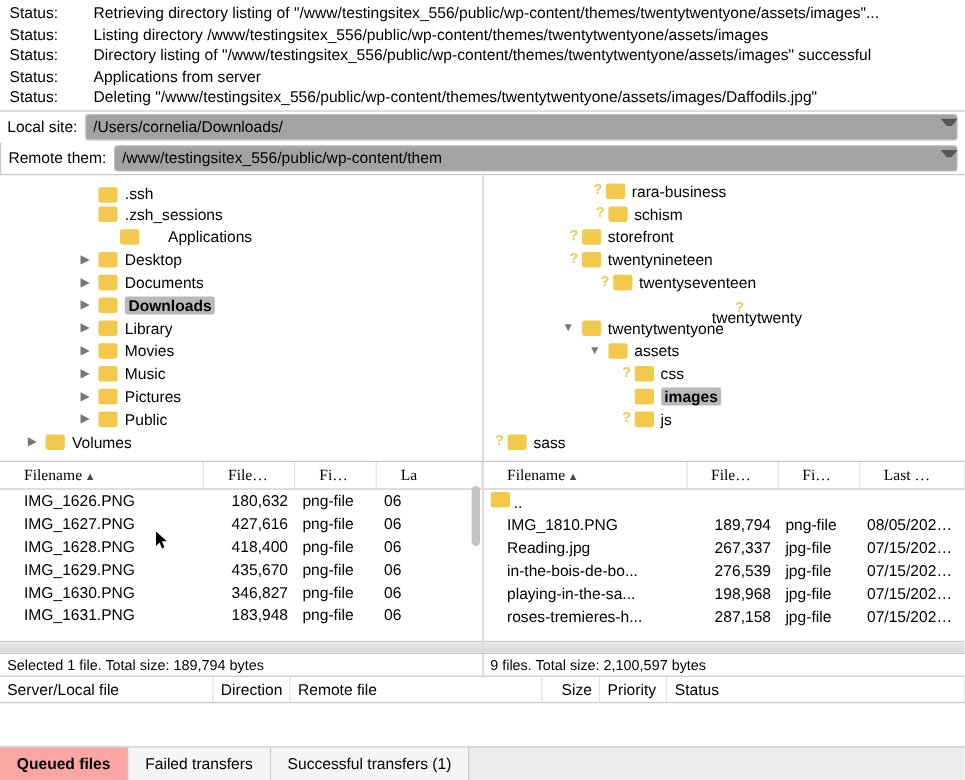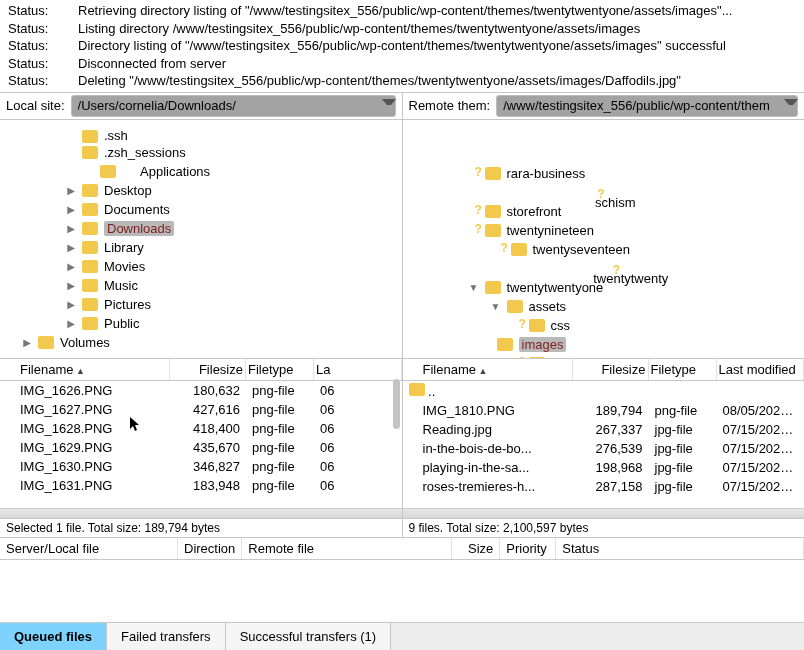--- a/index.html
+++ b/index.html
@@ -2,62 +2,62 @@
 <html><head>
 <meta charset="utf-8">
 <style>
 * { margin: 0; padding: 0; box-sizing: border-box; font-family: -apple-system, "Helvetica Neue", Arial, sans-serif; font-size: 13px; }
 body { background: #fff; width: 804px; height: 650px; overflow: hidden; display: flex; flex-direction: column; color: #000; }
 
 .status-panel { background: #fff; padding: 2px 8px; min-height: 68px; }
 .status-row { display: flex; gap: 28px; line-height: 1.35; }
 .status-label { min-width: 42px; }
 
-.site-bar { display: flex; border-top: 1px solid #c7c7c7; border-bottom: 1px solid #c7c7c7; }
+.site-bar { display: flex; border-top: 1px solid #c7c7c7; border-bottom: 1px solid #c7c7c7; flex-direction: column; }
 .site-half { flex: 1; display: flex; align-items: center; padding: 2px 6px; gap: 6px; }
 .site-half + .site-half { border-left: 1px solid #c7c7c7; }
 .site-input { flex: 1; border: 1px solid #bdbdbd; border-radius: 3px; padding: 2px 6px; height: 22px; background: #a3a3a3; }
 .site-drop { width: 14px; height: 14px; border-left: 5px solid transparent; border-right: 5px solid transparent; border-top: 6px solid #555; margin-left: -20px; pointer-events: none; }
 
 .trees { display: flex; height: 238px; }
 .tree-half { flex: 1; overflow-y: auto; padding: 4px 0; position: relative; }
 .tree-half + .tree-half { border-left: 1px solid #c7c7c7; }
 .tree-row { display: flex; align-items: center; gap: 6px; padding: 0 4px; height: 19px; user-select: none; }
 .disclosure { width: 10px; display: inline-flex; justify-content: center; color: #777; font-size: 10px; }
 .folder-icon { width: 16px; height: 13px; background: #f2c94c; border-radius: 2px; position: relative; display: inline-block; }
 .folder-icon.question::after { content: "?"; position: absolute; left: -10px; top: -2px; color: #f2c94c; font-weight: bold; font-size: 12px; }
 .tree-label { white-space: nowrap; }
-.sel { background: #b9b9b9; color: #7f1d1d; padding: 0 3px; border-radius: 2px; }
+.sel { background: #b9b9b9; color: #000000; padding: 0 3px; border-radius: 2px; font-weight: bold; }
 
 .lists { display: flex; height: 160px; border-top: 1px solid #c7c7c7; }
 .list-half { flex: 1; display: flex; flex-direction: column; overflow: hidden; position: relative; }
 .list-half + .list-half { border-left: 1px solid #c7c7c7; }
 .list-head { display: flex; border-bottom: 1px solid #c7c7c7; background: #fff; }
-.lh { padding: 3px 2px; border-right: 1px solid #e2e2e2; white-space: nowrap; overflow: hidden; text-overflow: ellipsis; }
+.lh { padding: 3px 20px; border-right: 1px solid #e2e2e2; white-space: nowrap; overflow: hidden; text-overflow: ellipsis; font-family: Liberation Serif, serif; }
 .sort-asc::after { content: " \25B2"; font-size: 9px; color: #444; }
 .list-body { overflow-y: auto; flex: 1; }
 .list-row { display: flex; padding: 1px 0; }
 .lc { padding: 1px 6px; white-space: nowrap; overflow: hidden; text-overflow: ellipsis; }
 .c-name { flex: 0 0 170px; padding-left: 20px; }
 .c-size { flex: 0 0 76px; text-align: right; }
 .c-type { flex: 0 0 68px; }
 .c-mod  { flex: 1; }
 .hscroll { height: 10px; background: linear-gradient(#e8e8e8,#d8d8d8); border-top: 1px solid #ccc; }
 
 .statusbar { display: flex; border-top: 1px solid #c7c7c7; }
 .sb-half { flex: 1; padding: 2px 6px; font-size: 12px; }
 .sb-half + .sb-half { border-left: 1px solid #c7c7c7; }
 
 .queue-head { display: flex; border-top: 1px solid #c7c7c7; border-bottom: 1px solid #c7c7c7; }
 .qh { padding: 3px 6px; border-right: 1px solid #e2e2e2; }
 .queue-body { flex: 1; }
 
 .tabs { display: flex; border-top: 1px solid #c7c7c7; background: #ececec; }
 .tab { padding: 6px 14px; border-right: 1px solid #c7c7c7; background: #f5f5f5; }
-.tab.active { background: #7dd3fc; font-weight: 600; }
+.tab.active { background: #fca5a5; font-weight: 600; }
 
 .cursor { position: absolute; width: 12px; height: 16px; pointer-events: none; }
 .cursor svg { width: 12px; height: 16px; }
 
 .scroll-ind { position: absolute; right: 2px; top: 20px; width: 7px; height: 50px; background: #c4c4c4; border-radius: 4px; }
 </style>
 </head>
 <body>
 
 <div class="status-panel" id="status-panel">
@@ -68,21 +68,21 @@
     <div class="status-row">
       <span class="status-label">Status:</span>
       <span>Listing directory /www/testingsitex_556/public/wp-content/themes/twentytwentyone/assets/images</span>
     </div>
     <div class="status-row">
       <span class="status-label">Status:</span>
       <span>Directory listing of "/www/testingsitex_556/public/wp-content/themes/twentytwentyone/assets/images" successful</span>
     </div>
     <div class="status-row">
       <span class="status-label">Status:</span>
-      <span>Disconnected from server</span>
+      <span>Applications from server</span>
     </div>
     <div class="status-row">
       <span class="status-label">Status:</span>
       <span>Deleting "/www/testingsitex_556/public/wp-content/themes/twentytwentyone/assets/images/Daffodils.jpg"</span>
     </div>
   </div>
 
 <div class="site-bar">
   <div class="site-half">
     <span>Local site:</span>
@@ -153,26 +153,26 @@
         <span class="folder-icon"></span>
         <span class="tree-label">Public</span>
       </div>
       <div class="tree-row" style="padding-left: 22px;">
         <span class="disclosure">▶</span>
         <span class="folder-icon"></span>
         <span class="tree-label">Volumes</span>
       </div>
     </div>
   <div class="tree-half" id="remote-tree">
-      <div class="tree-row" style="padding-left: 66px; margin-top: 40px;">
+      <div class="tree-row" style="padding-left: 86px;">
         <span class="disclosure"></span>
         <span class="folder-icon question"></span>
         <span class="tree-label">rara-business</span>
       </div>
-      <div class="tree-row" style="padding-left: 28px; flex-direction: column;">
+      <div class="tree-row" style="padding-left: 88px;">
         <span class="disclosure"></span>
         <span class="folder-icon question"></span>
         <span class="tree-label">schism</span>
       </div>
       <div class="tree-row" style="padding-left: 66px;">
         <span class="disclosure"></span>
         <span class="folder-icon question"></span>
         <span class="tree-label">storefront</span>
       </div>
       <div class="tree-row" style="padding-left: 66px;">
@@ -198,21 +198,21 @@
       <div class="tree-row" style="padding-left: 88px;">
         <span class="disclosure">▼</span>
         <span class="folder-icon"></span>
         <span class="tree-label">assets</span>
       </div>
       <div class="tree-row" style="padding-left: 110px;">
         <span class="disclosure"></span>
         <span class="folder-icon question"></span>
         <span class="tree-label">css</span>
       </div>
-      <div class="tree-row" style="padding-left: 78px;">
+      <div class="tree-row" style="padding-left: 110px;">
         <span class="disclosure"></span>
         <span class="folder-icon"></span>
         <span class="tree-label"><span class="sel">images</span></span>
       </div>
       <div class="tree-row" style="padding-left: 110px;">
         <span class="disclosure"></span>
         <span class="folder-icon question"></span>
         <span class="tree-label">js</span>
       </div>
       <div class="tree-row" style=" text-align: right;">

